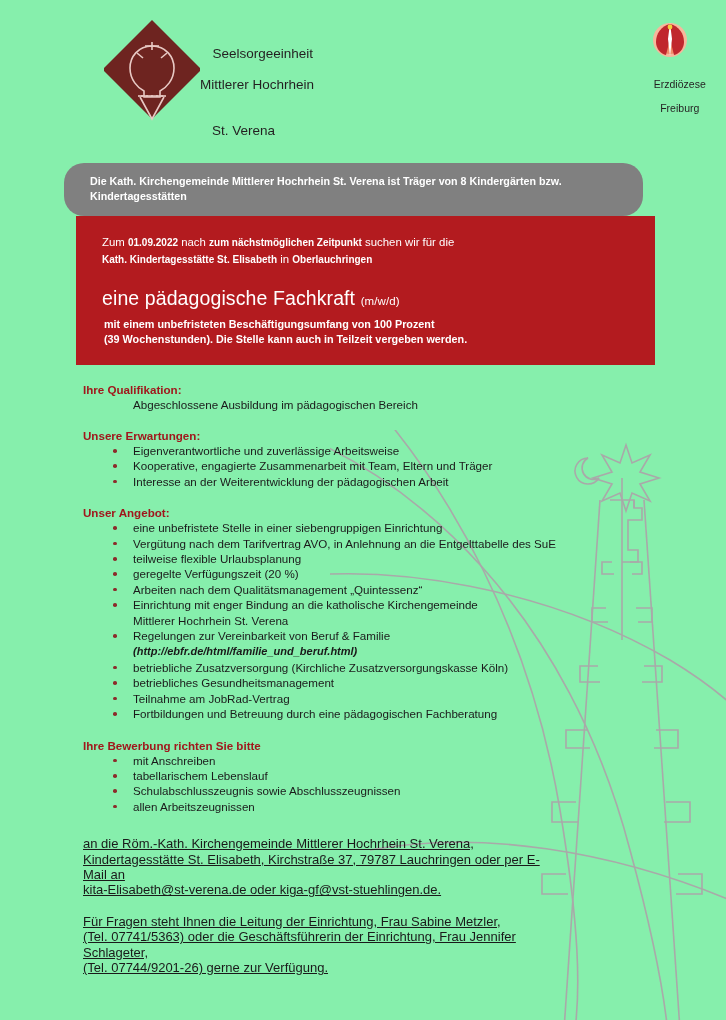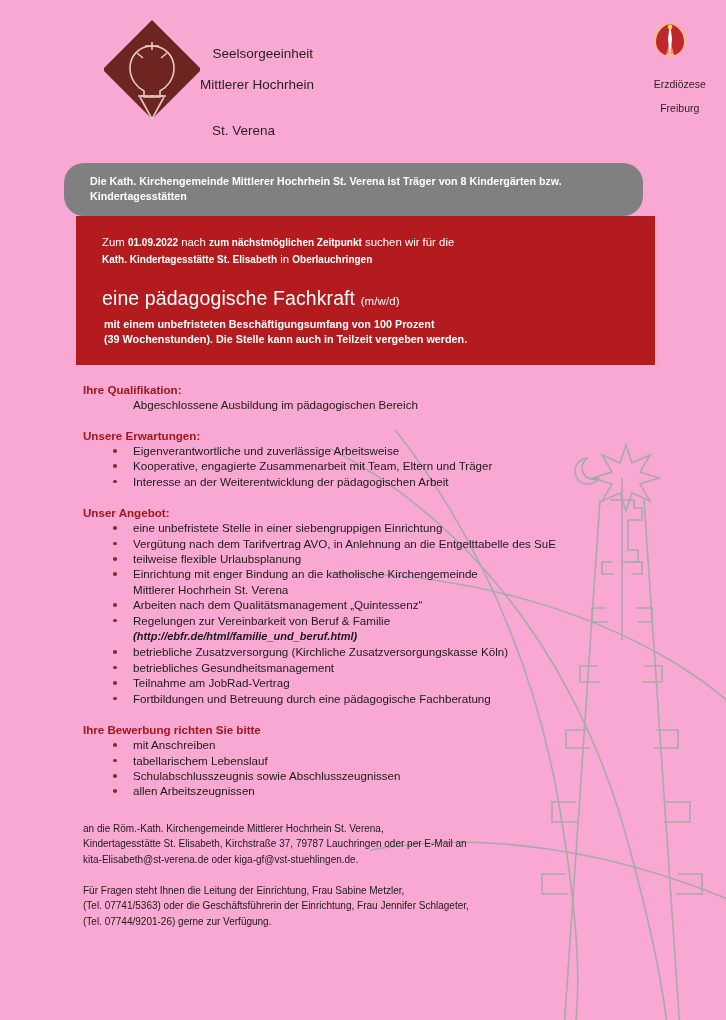--- a/index.html
+++ b/index.html
@@ -9,21 +9,21 @@
   }
   body {
     font-family: "Liberation Sans", "DejaVu Sans", sans-serif;
     color: #1a1a1a;
   }
   #page {
     position: relative;
     width: 726px;
     height: 1020px;
     overflow: hidden;
-    background: #f9a8d4;
+    background: #86efac;
   }
 
   
   #watermark {
     position: absolute;
     left: 330px;
     top: 430px;
     width: 420px;
     height: 600px;
     pointer-events: none;
@@ -189,24 +189,25 @@
     background: #8c2b2b;
     border-radius: 50%;
   }
   ul.blist li .ital {
     font-style: italic;
     font-weight: bold;
     font-size: 11px;
   }
   .para {
     padding-left: 83px;
-    font-size: 10px;
+    font-size: 13px;
     line-height: 15.4px;
     white-space: pre-line;
     padding-right: 60px;
+    text-decoration: underline;
   }
   .gap-b { height: 16px; }
   .gap-c { height: 10px; }
 </style>
 </head>
 <body>
 
 <div id="page">
 
   <div id="watermark">
@@ -328,28 +329,29 @@
     </div>
 
     <div class="gap-c"></div>
 
     <div class="section">
       <div class="sec-head">Unser Angebot:</div>
       <ul class="blist">
         <li>eine unbefristete Stelle in einer siebengruppigen Einrichtung</li>
         <li>Vergütung nach dem Tarifvertrag AVO, in Anlehnung an die Entgelttabelle des SuE</li>
         <li>teilweise flexible Urlaubsplanung</li>
+        <li>geregelte Verfügungszeit (20 %)</li>
+        <li>Arbeiten nach dem Qualitätsmanagement „Quintessenz“</li>
         <li>Einrichtung mit enger Bindung an die katholische Kirchengemeinde
 Mittlerer Hochrhein St. Verena</li>
-        <li>Arbeiten nach dem Qualitätsmanagement „Quintessenz“</li>
         <li><span>Regelungen zur Vereinbarkeit von Beruf &amp; Familie</span><br><span class="ital">(http://ebfr.de/html/familie_und_beruf.html)</span></li>
         <li>betriebliche Zusatzversorgung (Kirchliche Zusatzversorgungskasse Köln)</li>
         <li>betriebliches Gesundheitsmanagement</li>
         <li>Teilnahme am JobRad-Vertrag</li>
-        <li>Fortbildungen und Betreuung durch eine pädagogische Fachberatung</li>
+        <li>Fortbildungen und Betreuung durch eine pädagogischen Fachberatung</li>
       </ul>
     </div>
 
     <div class="gap-c"></div>
 
     <div class="section">
       <div class="sec-head">Ihre Bewerbung richten Sie bitte</div>
       <ul class="blist">
         <li>mit Anschreiben</li>
         <li>tabellarischem Lebenslauf</li>

